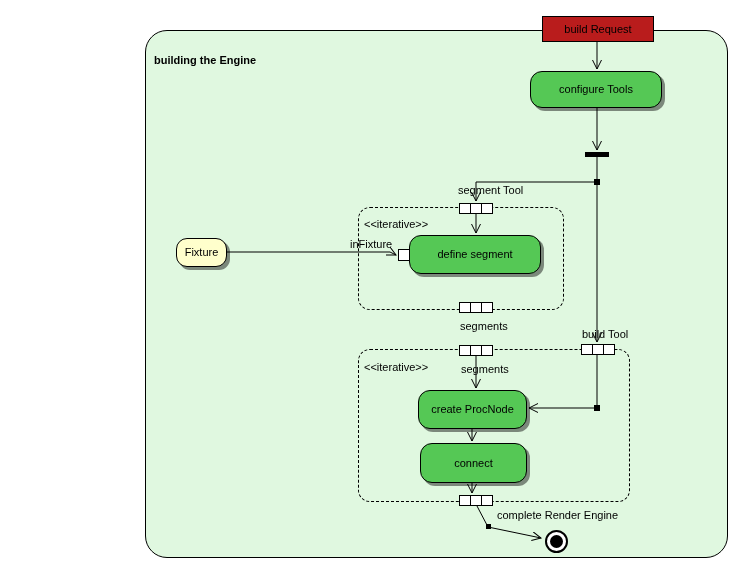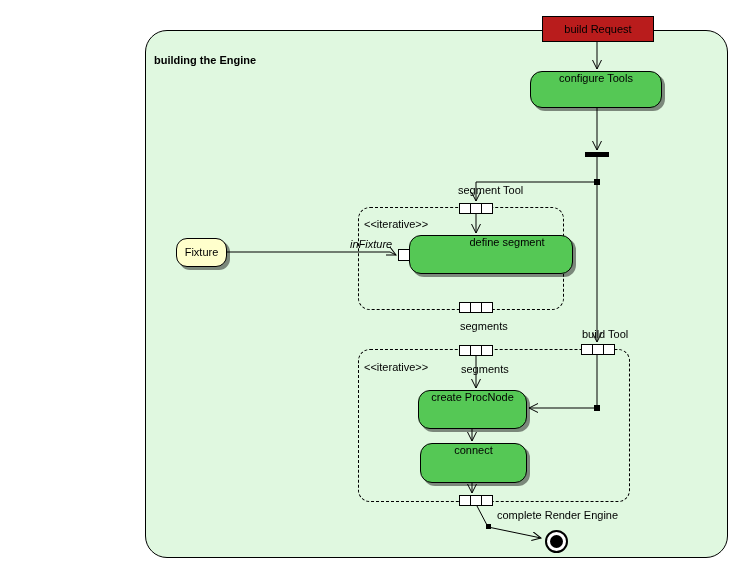--- a/index.html
+++ b/index.html
@@ -21,24 +21,24 @@
     border:1px dashed #000;border-radius:12px;background:transparent;
   }
   #region-define{left:358px;top:207px;width:204px;height:101px;}
   #region-build{left:358px;top:349px;width:270px;height:151px;}
   .stereotype{color:#000;}
   
   .action{
     background:var(--action-fill,#55c855);
     border:1.5px solid #000;border-radius:12px;
     box-shadow:3px 3px 0 rgba(0,0,0,0.45);
-    display:flex;justify-content:center;text-align:center;
+    display:flex;align-items:center;justify-content:center;text-align:center;
   }
   #configure-tools{left:530px;top:71px;width:130px;height:35px;}
-  #define-segment{left:409px;top:235px;width:130px;height:37px;padding-left:32px;}
+  #define-segment{left:409px;top:235px;width:130px;height:37px;}
   #create-procnode{left:418px;top:390px;width:107px;height:37px;border-radius:12px;}
   #connect{left:420px;top:443px;width:105px;height:38px;}
   
   .objnode{
     border:1px solid #000;display:flex;align-items:center;justify-content:center;
     text-align:center;background:#b91c1c;
   }
   #build-request{left:542px;top:16px;width:110px;height:24px;}
   #fixture{
     left:176px;top:238px;width:49px;height:27px;
@@ -118,21 +118,21 @@
   <div id="fork-bar" class="abs"></div>
 
   <div class="abs pin" style="left:459px;top:203px;">
     <div class="cell"></div>
       <div class="cell"></div>
       <div class="cell"></div>
   </div>
   <div class="abs lbl" style="left:458px;top:184px;">segment Tool</div>
 
   <div class="abs pin1x1" style="left:398px;top:249px;"></div>
-  <div class="abs lbl" style="left:350px;top:238px;font-style:italic;">inFixture</div>
+  <div class="abs lbl" style="left:350px;top:238px;">inFixture</div>
 
   <div id="define-segment" class="abs action">
     <span class="lbl">define segment</span>
   </div>
 
   <div id="fixture" class="abs objnode">
     <span class="lbl">Fixture</span>
   </div>
 
   <div class="abs pin" style="left:459px;top:302px;">

